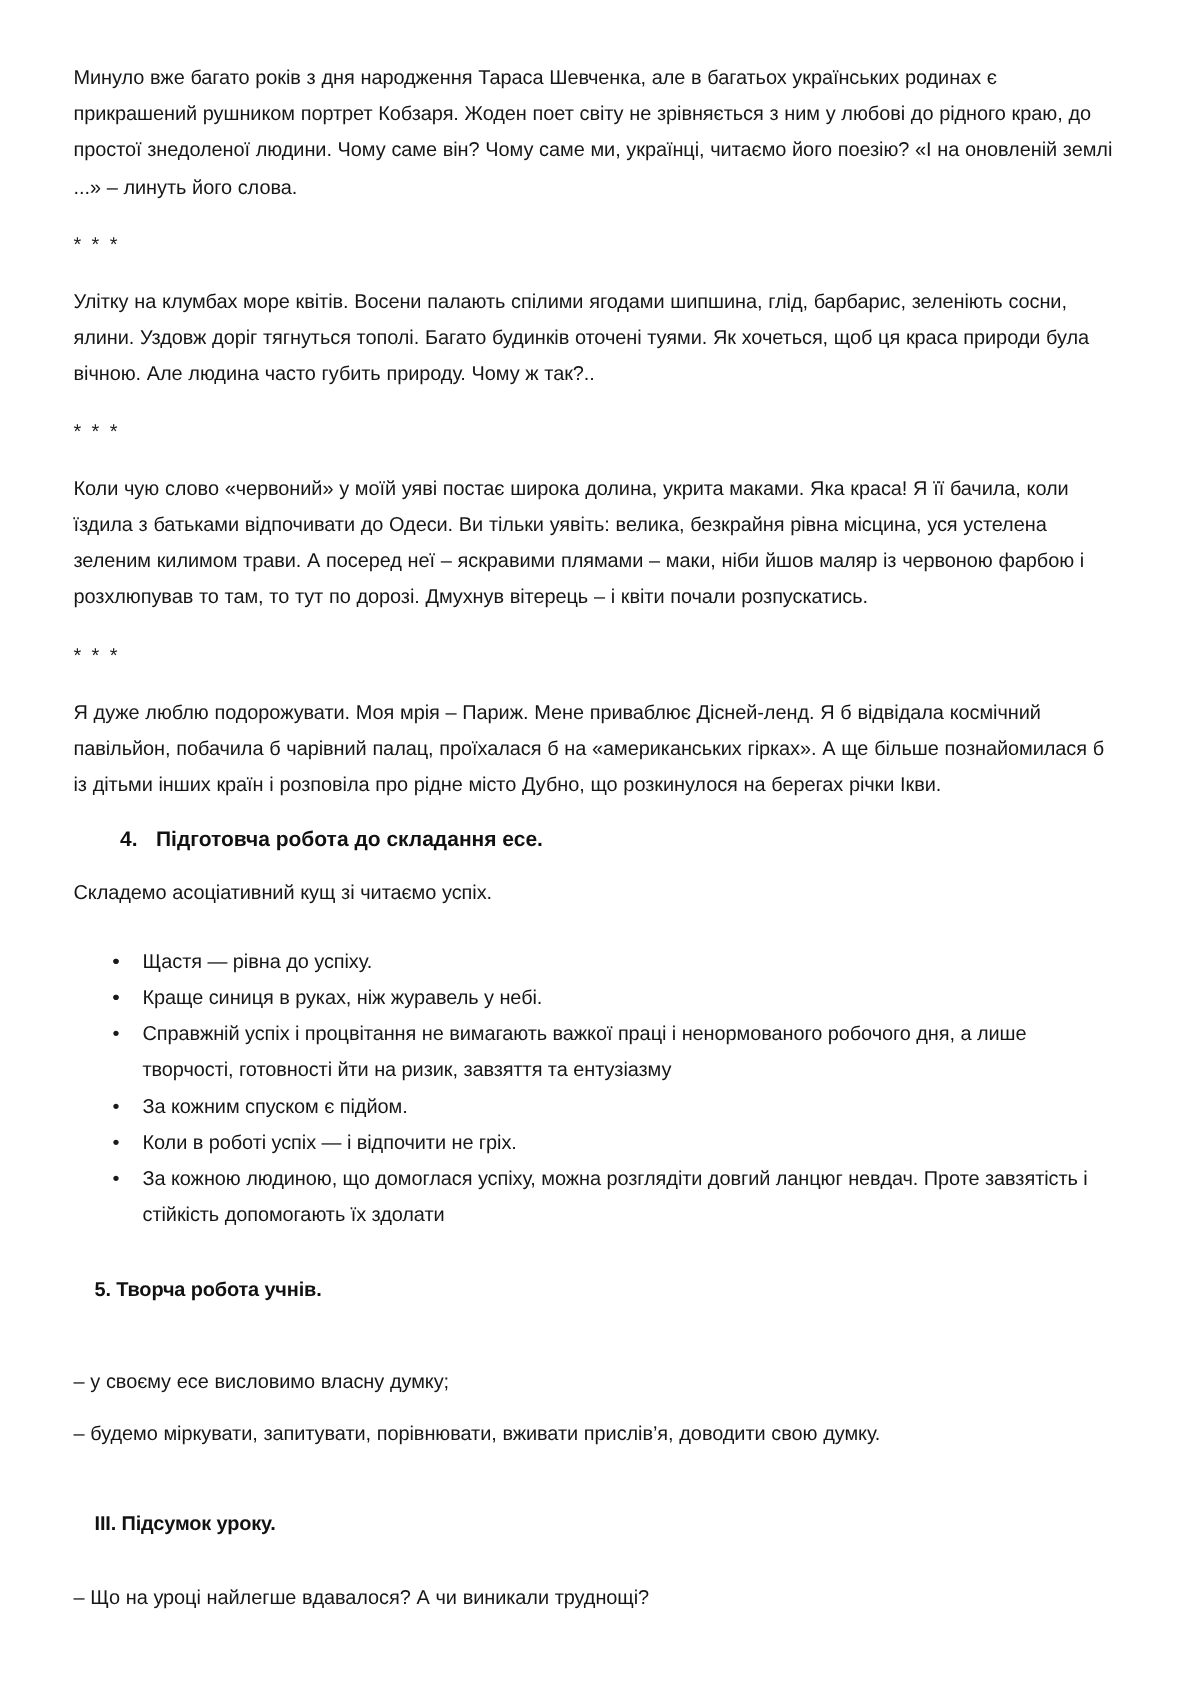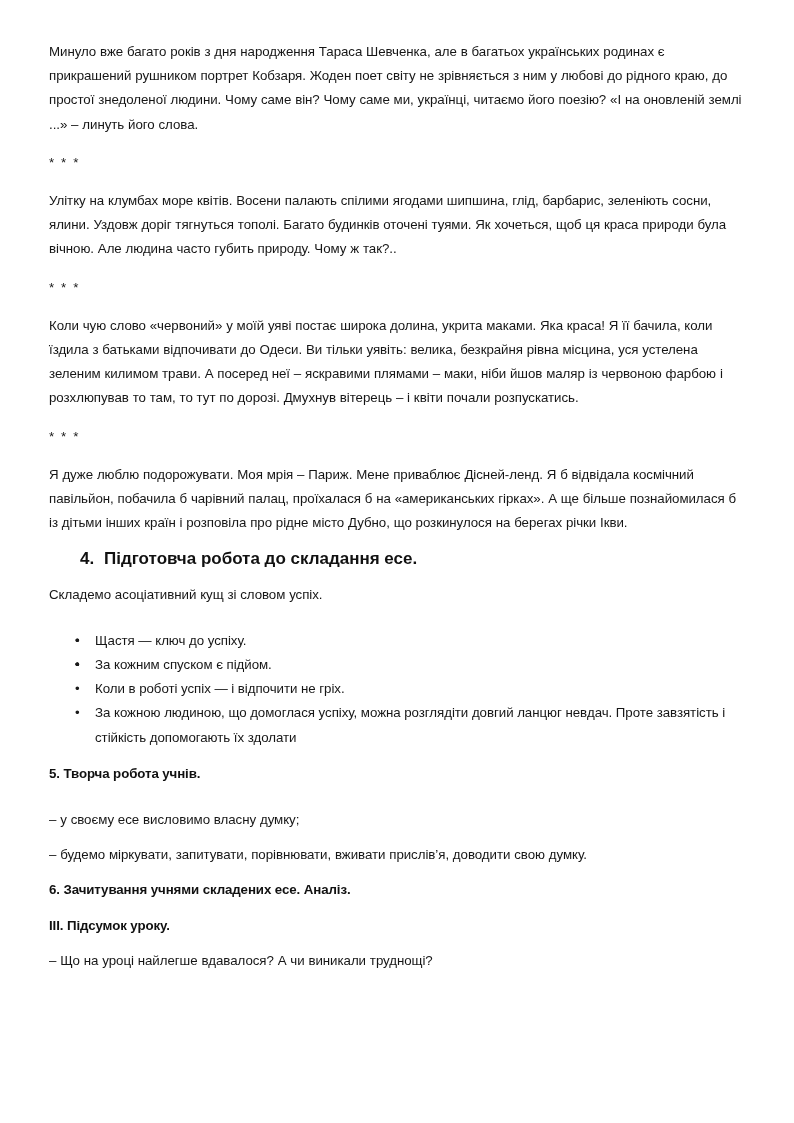--- a/index.html
+++ b/index.html
@@ -42,31 +42,31 @@
     line-height: 24.2px;
     letter-spacing: 1.6px;
     color: #202020;
   }
   .gap-sm { height: 14px; }
   .gap-line { height: 11px; }
   .gap-head { height: 12px; }
   p.heading-num {
     margin: 0;
     padding: 0 0 0 31px;
-    font-size: 17px;
+    font-size: 14px;
     line-height: 24.2px;
     font-weight: bold;
     color: #111111;
   }
   p.heading-num .numlabel {
     display: inline-block;
     min-width: 24px;
   }
   p.heading {
-    margin: 0;
+    margin: 14px;
     padding: 0;
     font-size: 13.3px;
     line-height: 24.2px;
     font-weight: bold;
     color: #111111;
     letter-spacing: -0.1px;
   }
   ul.bullets {
     margin: 0;
     padding: 0;
@@ -116,33 +116,33 @@
     <div class="gap-sm"></div>
 
     <p class="para">Я дуже люблю подорожувати. Моя мрія – Париж. Мене приваблює Дісней-ленд. Я б відвідала космічний павільйон, побачила б чарівний палац, проїхалася б на «американських гірках». А ще більше познайомилася б із дітьми інших країн і розповіла про рідне місто Дубно, що розкинулося на берегах річки Ікви.</p>
 
     <div class="gap-head"></div>
 
     <p class="heading-num"><span class="numlabel">4.</span><span>Підготовча робота до складання есе.</span></p>
 
     <div class="gap-line"></div>
 
-    <p class="para">Складемо асоціативний кущ зі словом успіх.</p>
+    <p class="para">Складемо асоціативний кущ зі читаємо успіх.</p>
 
     <div class="gap-line"></div>
 
 
     <div class="gap-line"></div>
 
     <ul class="bullets">
       <li><span class="bullet-dot">•</span></li>
-      <li><span class="bullet-dot">•</span><span class="li-text">Щастя — ключ до успіху.</span></li>
+      <li><span class="bullet-dot">•</span><span class="li-text">Щастя — рівна до успіху.</span></li>
       <li><span class="bullet-dot">•</span></li>
-      <li><span class="bullet-dot">•</span></li>
-      <li><span class="bullet-dot">•</span></li>
+      <li><span class="bullet-dot">•</span><span class="li-text">Краще синиця в руках, ніж журавель у небі.</span></li>
+      <li><span class="bullet-dot">•</span><span class="li-text">Справжній успіх і процвітання не вимагають важкої праці і ненормованого робочого дня, а лише творчості, готовності йти на ризик, завзяття та ентузіазму</span></li>
       <li><span class="bullet-dot">•</span><span class="li-text">За кожним спуском є підйом.</span></li>
       <li><span class="bullet-dot">•</span><span class="li-text">Коли в роботі успіх — і відпочити не гріх.</span></li>
       <li><span class="bullet-dot">•</span><span class="li-text">За кожною людиною, що домоглася успіху, можна розглядіти довгий ланцюг невдач. Проте завзятість і стійкість допомогають їх здолати</span></li>
     </ul>
 
     <div class="gap-head"></div>
 
     <p class="heading">5. Творча робота учнів.</p>
 
     <div class="gap-line"></div>
@@ -151,21 +151,20 @@
     <div class="gap-line"></div>
 
     <p class="para">– у своєму есе висловимо власну думку;</p>
 
     <div class="gap-line"></div>
 
     <p class="para">– будемо міркувати, запитувати, порівнювати, вживати прислів’я, доводити свою думку.</p>
 
     <div class="gap-line"></div>
 
-    <p class="heading">6. Зачитування учнями складених есе. Аналіз.</p>
 
     <div class="gap-line"></div>
 
     <p class="heading">III. Підсумок уроку.</p>
 
     <div class="gap-line"></div>
 
     <p class="para">– Що на уроці найлегше вдавалося? А чи виникали труднощі?</p>
 
   </div>

